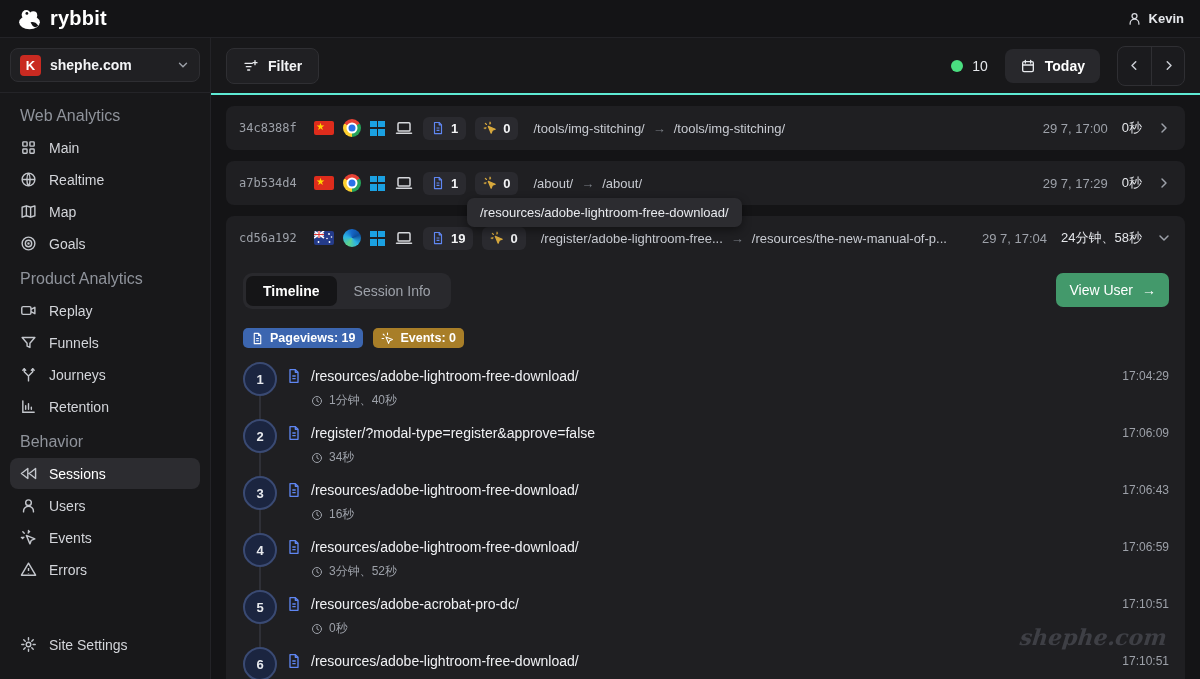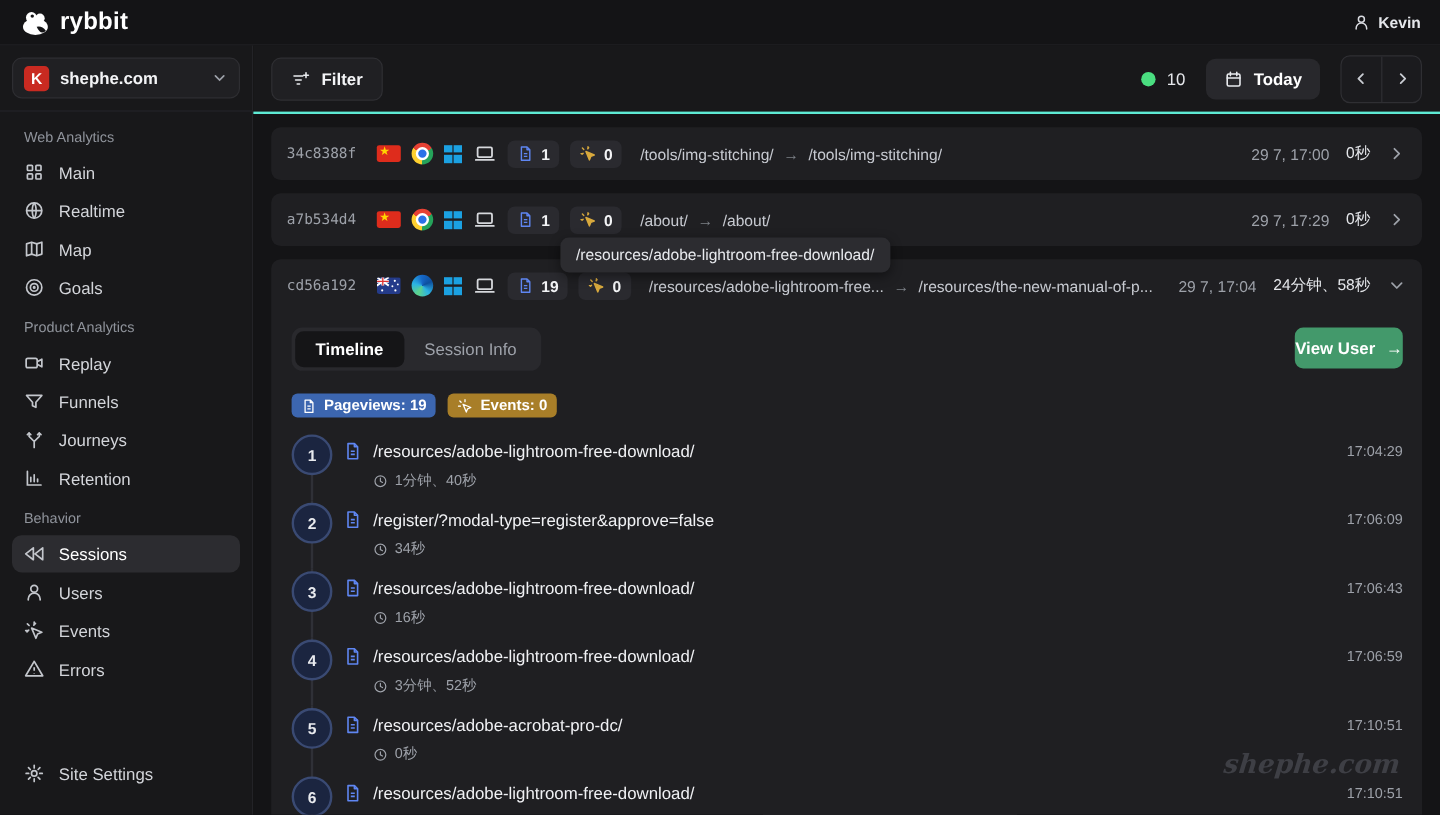--- a/index.html
+++ b/index.html
@@ -17,21 +17,21 @@
 
   .shell { flex:1; display:flex; min-height:0; }
 
   
   .sidebar { width:211px; flex:none; background:#18181a; border-right:1px solid #232327; display:flex; flex-direction:column; padding:10px 10px 18px; }
   .site-selector { height:34px; flex:none; display:flex; align-items:center; gap:9px; background:#202023; border:1px solid #2e2e32; border-radius:8px; padding:0 9px; cursor:pointer; }
   .favicon { width:21px; height:21px; border-radius:4px; background:#c92a21; color:#fff; font-size:13px; font-weight:700; display:flex; align-items:center; justify-content:center; }
   .site-name { font-size:14px; font-weight:600; color:#f3f4f6; }
   .site-selector .chev { margin-left:auto; color:#9da1a9; }
   .sidebar-divider { height:1px; background:#242428; margin:10px -10px 4px; }
-  .section-label { font-size:12px; color:#8f939b; margin:10px 10px 7px; }
+  .section-label { font-size:16px; color:#8f939b; margin:10px 10px 7px; }
   .nav-item { display:flex; align-items:center; gap:12px; padding:7px 10px; border-radius:8px; color:#d3d5da; font-size:14px; margin-bottom:1px; cursor:pointer; }
   .nav-item .ic { color:#c3c6cc; width:17px; height:17px; flex:none; }
   .nav-item.active { background:#2c2c30; color:#fff; }
   .sidebar-footer { margin-top:auto; }
 
   
   .main { flex:1; position:relative; background:#141416; overflow:hidden; display:flex; flex-direction:column; min-width:0; }
   .toolbar { height:57px; flex:none; display:flex; align-items:center; padding:0 15px; background:#18181a; border-bottom:2px solid #5eead4; }
   .filter-btn { display:flex; align-items:center; gap:9px; background:#202023; border:1px solid #2f2f33; border-radius:8px; padding:9px 16px; color:#f3f4f6; font-size:14px; font-weight:600; cursor:pointer; }
   .toolbar-right { margin-left:auto; display:flex; align-items:center; gap:17px; }
@@ -63,21 +63,21 @@
   .s-date { color:#9da1a9; font-size:13px; }
   .s-dur { color:#e5e7eb; font-size:13px; }
   .head-chev { color:#9da1a9; }
 
   
   .panel { padding:13px 16px 0 17px; }
   .panel-top { display:flex; align-items:flex-start; }
   .tabs { display:inline-flex; background:#29292d; border-radius:9px; padding:3px; }
   .tab { padding:7px 17px; font-size:14px; color:#9da1a9; border-radius:7px; cursor:pointer; }
   .tab.active { background:#151517; color:#fff; font-weight:600; }
-  .view-user-btn { margin-left:auto; display:flex; align-items:flex-start; gap:9px; background:#43996b; border:none; border-radius:7px; padding:9px 0; color:#fff; font-size:14px; font-weight:700; cursor:pointer; }
+  .view-user-btn { margin-left:auto; display:flex; align-items:flex-start; gap:9px; background:#43996b; border:none; border-radius:7px; padding:9px 13px; color:#fff; font-size:14px; font-weight:400; cursor:pointer; }
   .badges { margin-top:19px; display:flex; gap:10px; }
   .badge { display:flex; align-items:center; gap:6px; border-radius:5px; padding:3px 8px; font-size:12.5px; font-weight:600; color:#fff; }
   .badge-pv { background:#3c66b0; }
   .badge-ev { background:#a87e28; }
 
   .timeline { margin-top:12px; }
   .tl-item { display:flex; min-height:57px; }
   .tl-rail { width:34px; flex:none; position:relative; }
   .tl-rail::before { content:""; position:absolute; left:16px; top:0; bottom:0; width:2px; background:#2f3037; }
   .tl-item:first-child .tl-rail::before { top:8px; }
@@ -454,21 +454,21 @@
             <span class="pill">
               <span>
                   <svg width="14" height="14" viewBox="0 0 24 24" fill="none" stroke="#d8a93d" stroke-width="2" stroke-linecap="round" stroke-linejoin="round">
                     <path d="M9 9l5 12 2-5 5-2L9 9z" fill="#d8a93d"></path>
                     <path d="M4 4l2 2M12 2v3M2 12h3M5 11.5 3.5 13M11.5 5 13 3.5"></path>
                   </svg>
                 </span>
               <span>0</span>
             </span>
             <span class="paths">
-              <span>/resources/adobe-lightroom-free...</span>
+              <span>/register/adobe-lightroom-free...</span>
               <span class="path-arrow">→</span>
               <span>/resources/the-new-manual-of-p...</span>
             </span>
             <span class="head-right">
               <span class="s-date">29 7, 17:04</span>
               <span class="s-dur">24分钟、58秒</span>
               <span class="head-chev">
                   <svg width="16" height="16" viewBox="0 0 24 24" fill="none" stroke="currentColor" stroke-width="2.2" stroke-linecap="round" stroke-linejoin="round">
                     <polyline points="6 9 12 15 18 9"></polyline>
                   </svg>

